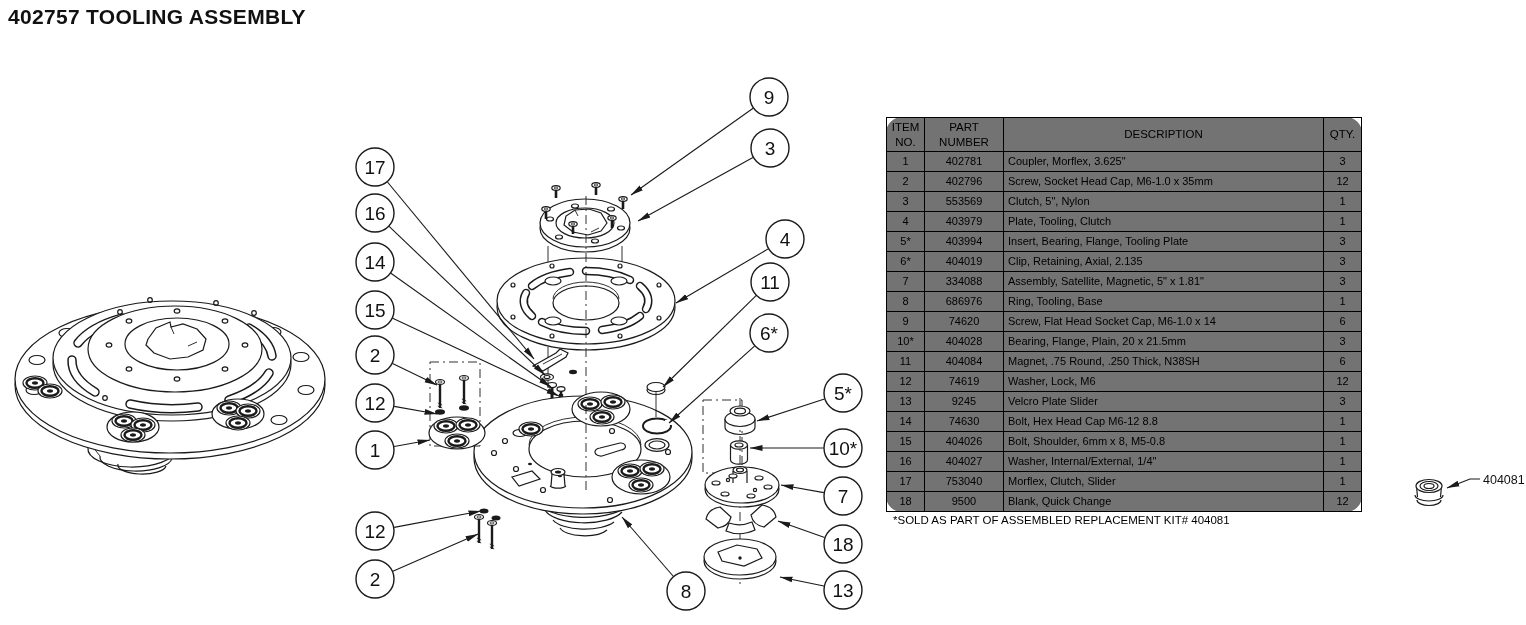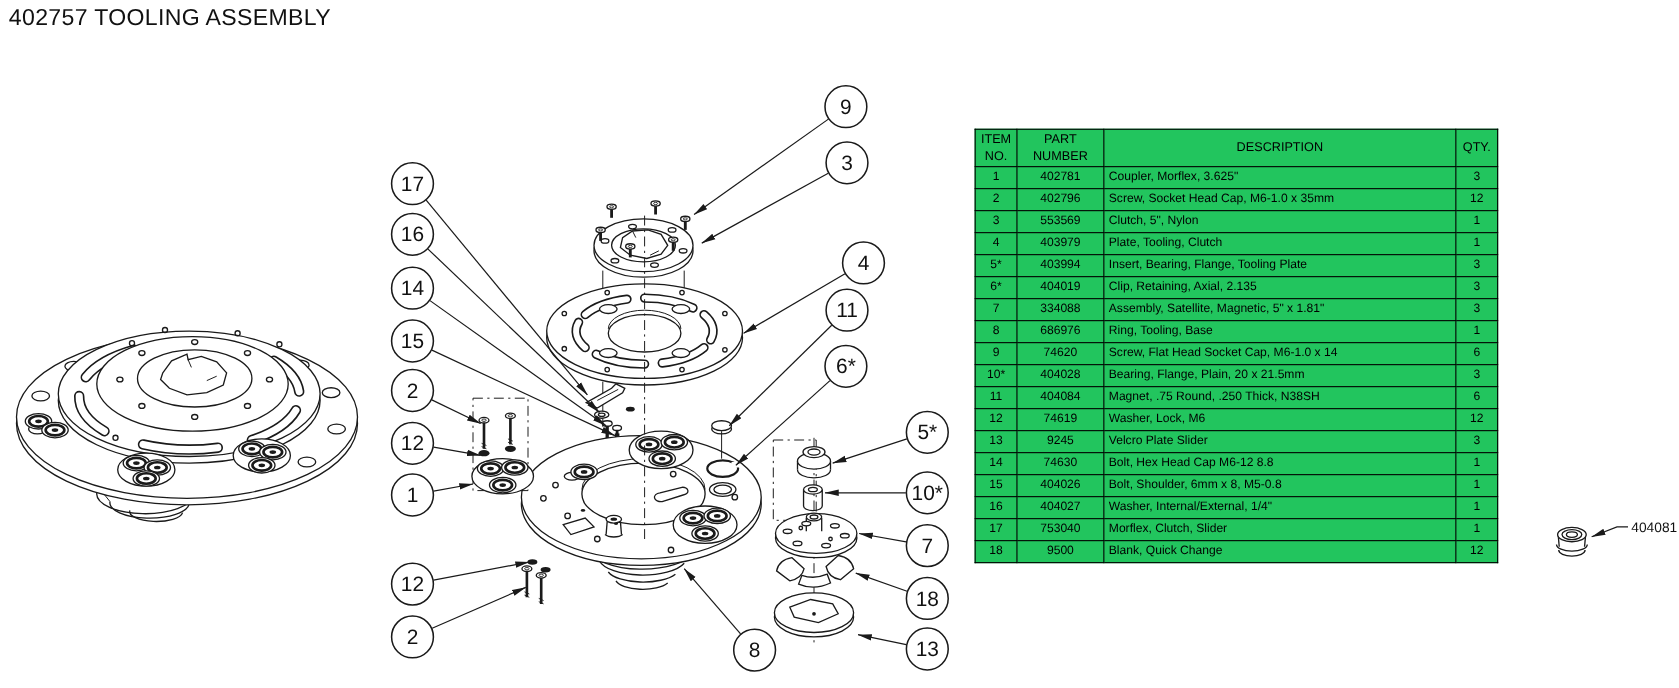--- a/index.html
+++ b/index.html
@@ -1,18 +1,18 @@
 <!DOCTYPE html>
 <html><head>
 <meta charset="utf-8">
 <style>
   html,body{margin:0;padding:0;background:#fff;}
   .page{position:relative;width:1526px;height:625px;background:#fff;overflow:hidden;
         font-family:"Liberation Sans",sans-serif;}
-  .page-title{position:absolute;left:8px;top:5px;font-size:21px;font-weight:normal;
+  .page-title{position:absolute;left:8px;top:5px;font-size:21px;font-weight:bold;
               color:#111;letter-spacing:.3px;}
   #diagram-svg{position:absolute;left:0;top:0;width:1526px;height:625px;}
 
   
   .ln{stroke:#1a1a1a;stroke-width:1.2;fill:none;}
   .fw{stroke:#1a1a1a;stroke-width:1.2;fill:#fff;}
   .thin{stroke:#1a1a1a;stroke-width:.9;fill:none;}
   .dash{stroke:#1a1a1a;stroke-width:.9;fill:none;stroke-dasharray:9 4 2 4;}
   .sB{stroke:#1a1a1a;stroke-width:8.5;fill:none;stroke-linecap:round;}
   .sW{stroke:#fff;stroke-width:5.5;fill:none;stroke-linecap:round;}
@@ -20,21 +20,21 @@
   .aW{stroke:#fff;stroke-width:6.5;fill:none;stroke-linecap:round;}
   .dk{fill:#1a1a1a;stroke:none;}
   .leader{stroke:#1a1a1a;stroke-width:1.1;fill:none;}
   .balloon-circle{fill:#fff;stroke:#1a1a1a;stroke-width:1.4;}
   .balloon-text{font-family:"Liberation Sans",sans-serif;font-size:19px;fill:#111;
                 text-anchor:middle;}
   .kit-label{font-family:"Liberation Sans",sans-serif;font-size:12.5px;fill:#111;}
 
   
   #parts-table{position:absolute;left:886px;top:117px;border-collapse:collapse;
-               table-layout:fixed;background:#22c55e;}
+               table-layout:fixed;background:#737373;border-radius:16px;}
   #parts-table th,#parts-table td{border:1px solid #000;color:#000;
                font-family:"Liberation Sans",sans-serif;}
   #parts-table th{font-size:11.5px;font-weight:normal;text-align:center;
                vertical-align:middle;height:31px;white-space:pre-line;line-height:1.25;}
   #parts-table td{font-size:11px;height:19px;text-align:center;padding:0 2px;
                white-space:nowrap;overflow:hidden;line-height:1;}
   #parts-table td.desc{text-align:left;padding-left:4px;}
   .footnote{position:absolute;left:893px;top:514px;font-size:11.5px;color:#000;}
 </style>
 </head>
@@ -586,13 +586,14 @@
         </tr>
         <tr>
           <td>18</td>
           <td>9500</td>
           <td class="desc">Blank, Quick Change</td>
           <td>12</td>
         </tr>
       </tbody>
   </table>
 
+  <div class="footnote">*SOLD AS PART OF ASSEMBLED REPLACEMENT KIT# 404081</div>
 </div>
 
 </body></html>

